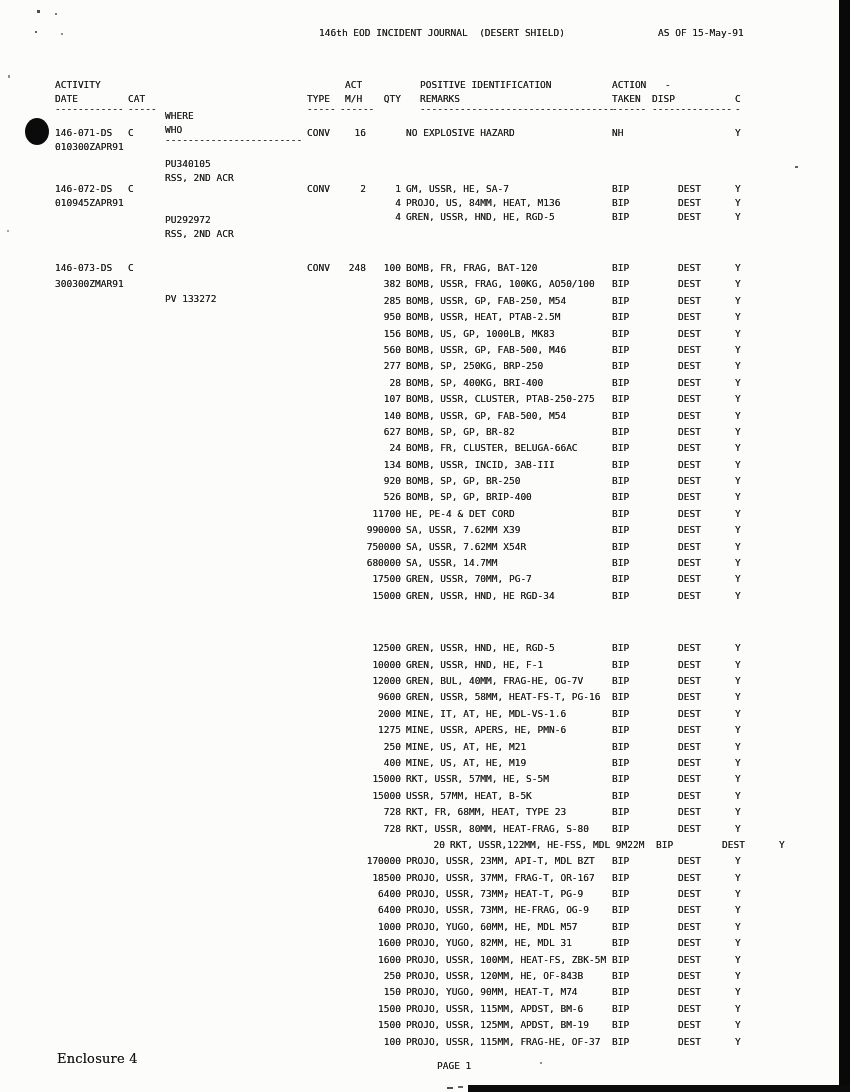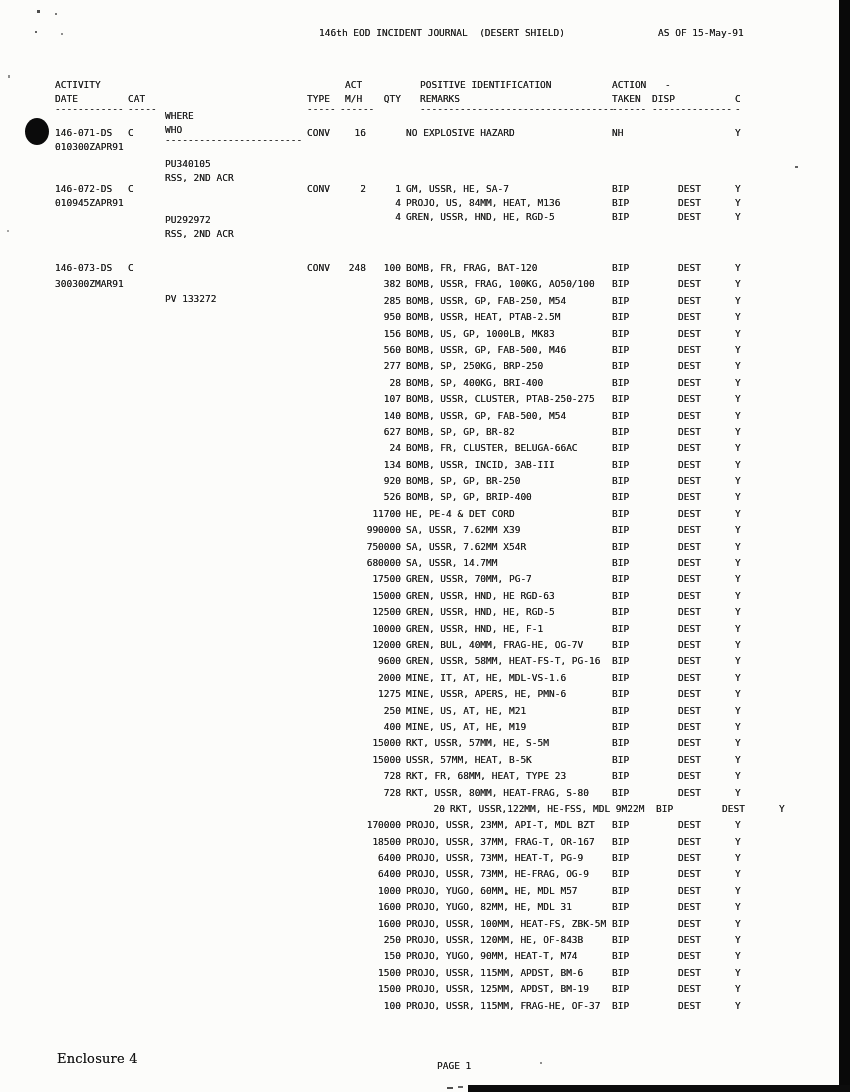--- a/index.html
+++ b/index.html
@@ -280,26 +280,26 @@
         </div>
         <div class="line" style="height: 16.4px;">
           <span class="cell c-qty">17500</span>
           <span class="cell c-rem">GREN, USSR, 70MM, PG-7</span>
           <span class="cell c-action">BIP</span>
           <span class="cell c-disp">DEST</span>
           <span class="cell c-c">Y</span>
         </div>
         <div class="line" style="height: 16.4px;">
           <span class="cell c-qty">15000</span>
-          <span class="cell c-rem">GREN, USSR, HND, HE RGD-63</span>
-          <span class="cell c-action">BIP</span>
-          <span class="cell c-disp">DEST</span>
-          <span class="cell c-c">Y</span>
-        </div>
-        <div class="line" style="height: 16.4px;">
+          <span class="cell c-rem">GREN, USSR, HND, HE RGD-34</span>
+          <span class="cell c-action">BIP</span>
+          <span class="cell c-disp">DEST</span>
+          <span class="cell c-c">Y</span>
+        </div>
+        <div class="line" style="height: 16.4px; margin-top: 36px;">
           <span class="cell c-qty">12500</span>
           <span class="cell c-rem">GREN, USSR, HND, HE, RGD-5</span>
           <span class="cell c-action">BIP</span>
           <span class="cell c-disp">DEST</span>
           <span class="cell c-c">Y</span>
         </div>
         <div class="line" style="height: 16.4px;">
           <span class="cell c-qty">10000</span>
           <span class="cell c-rem">GREN, USSR, HND, HE, F-1</span>
           <span class="cell c-action">BIP</span>

